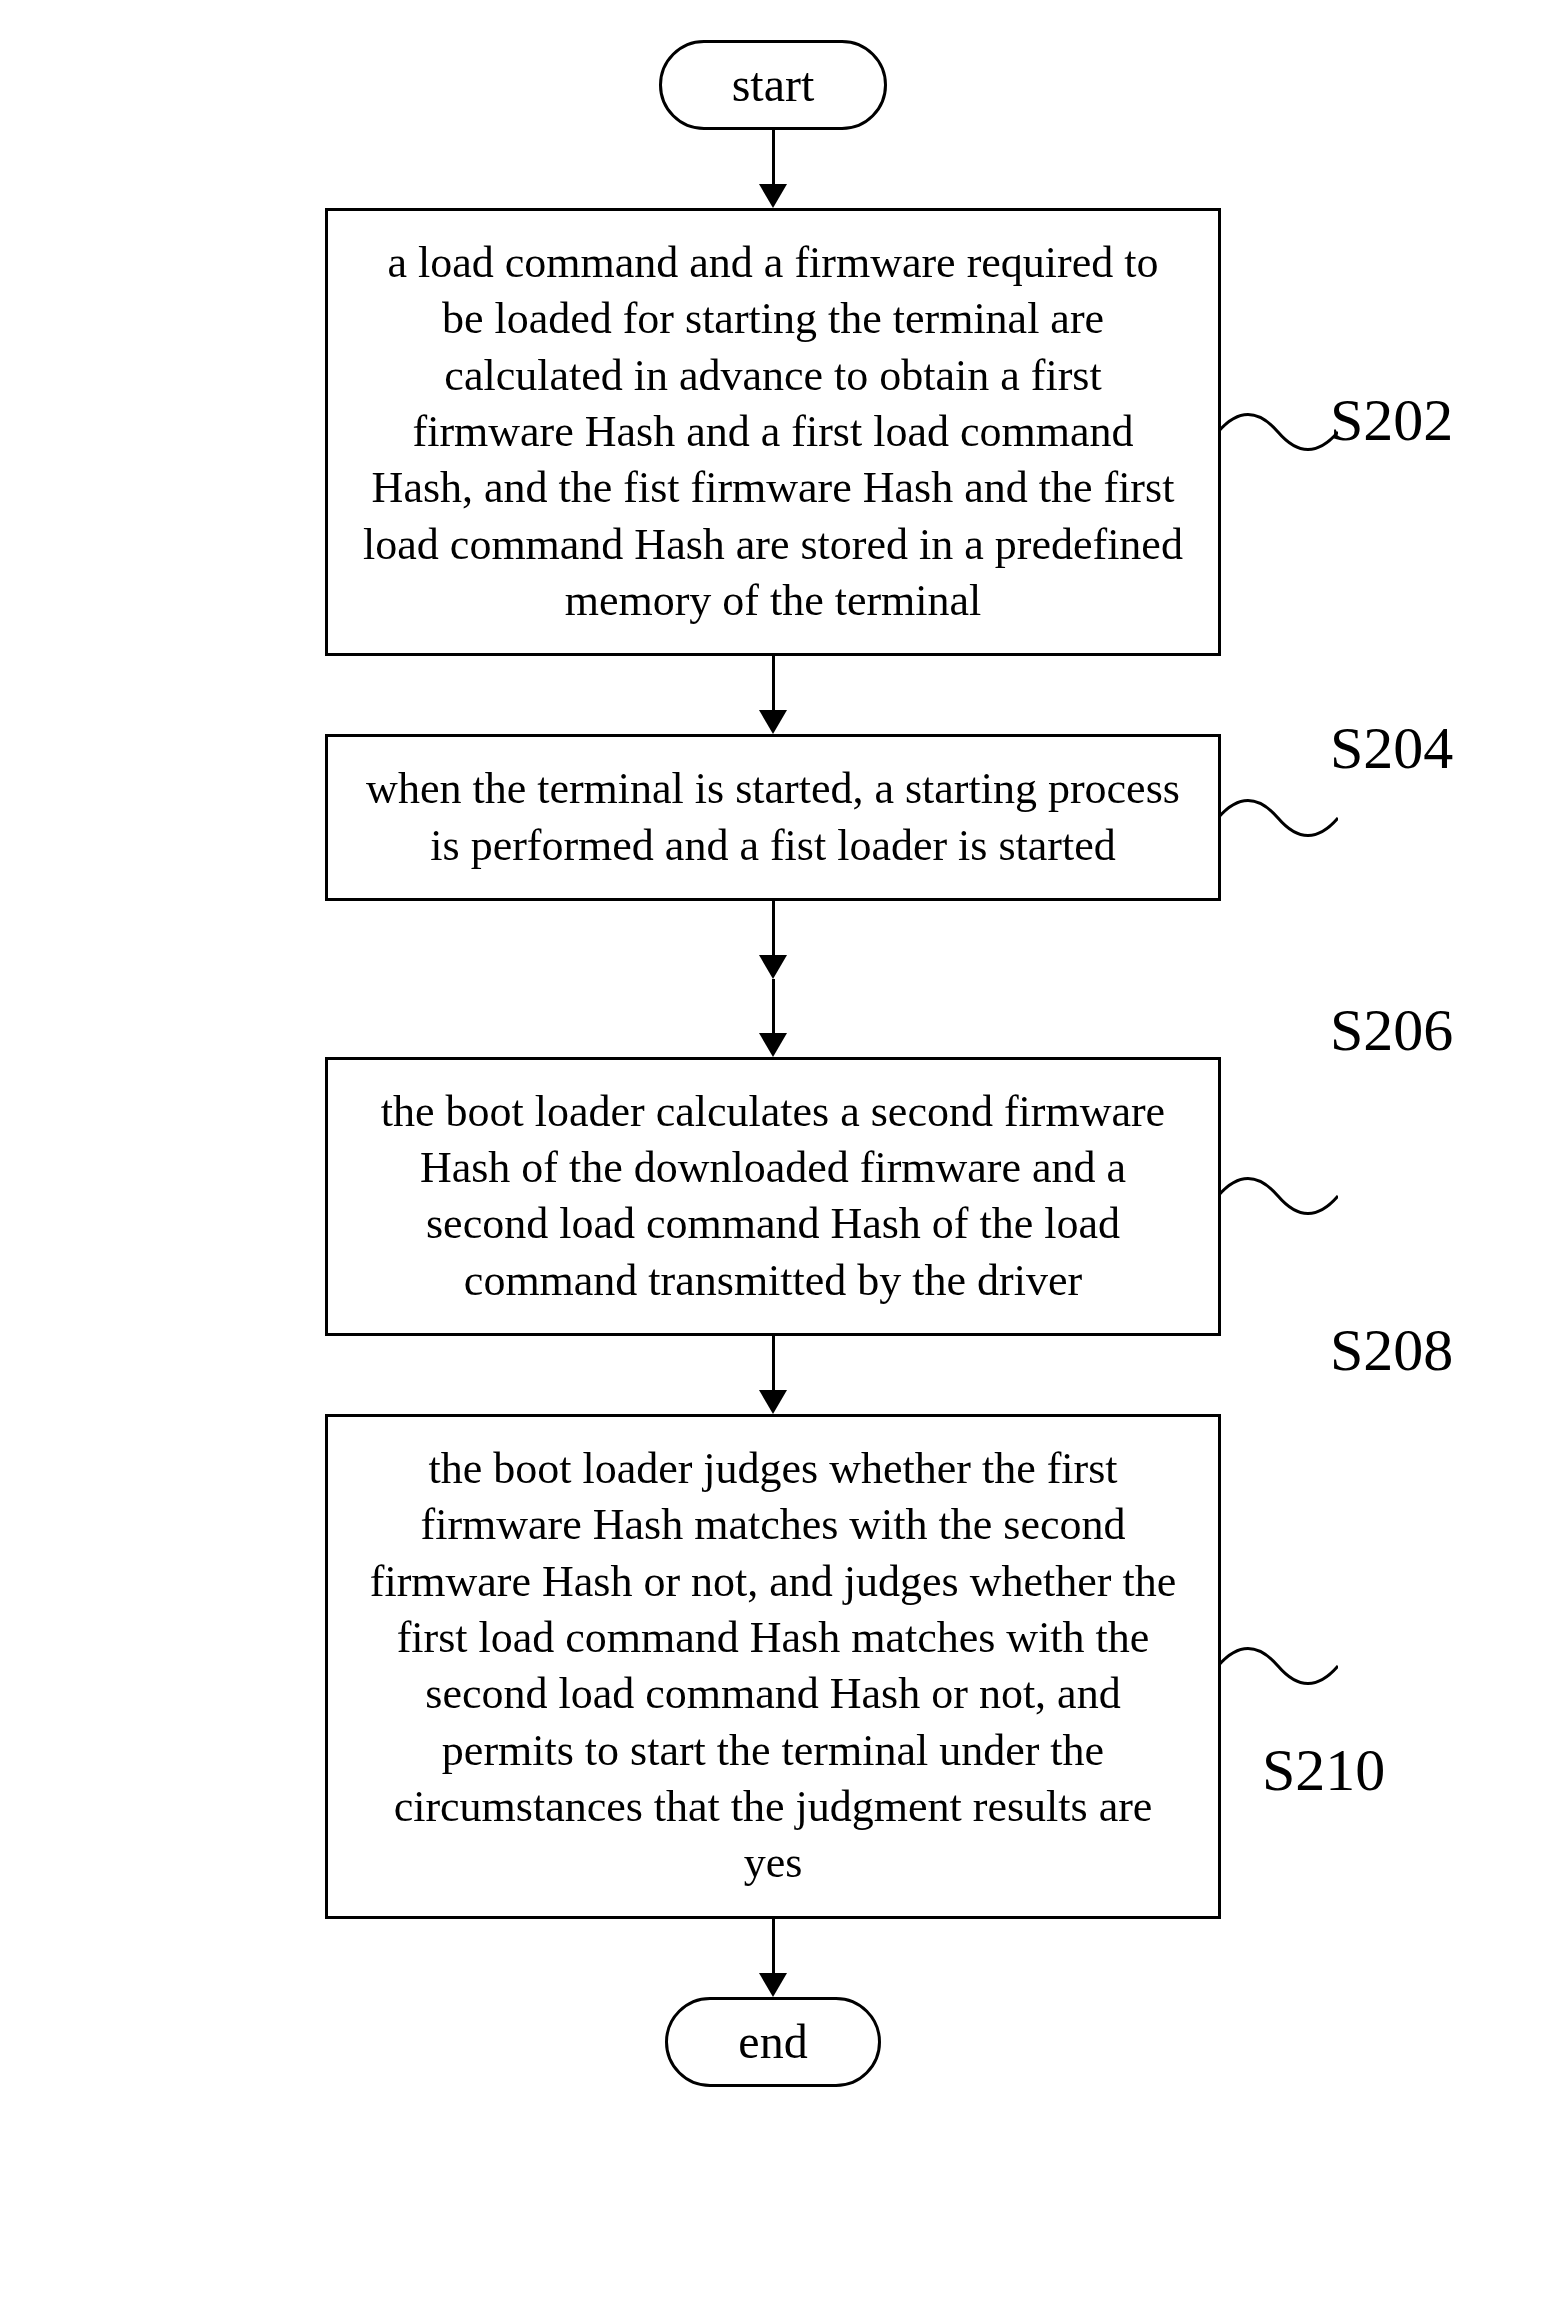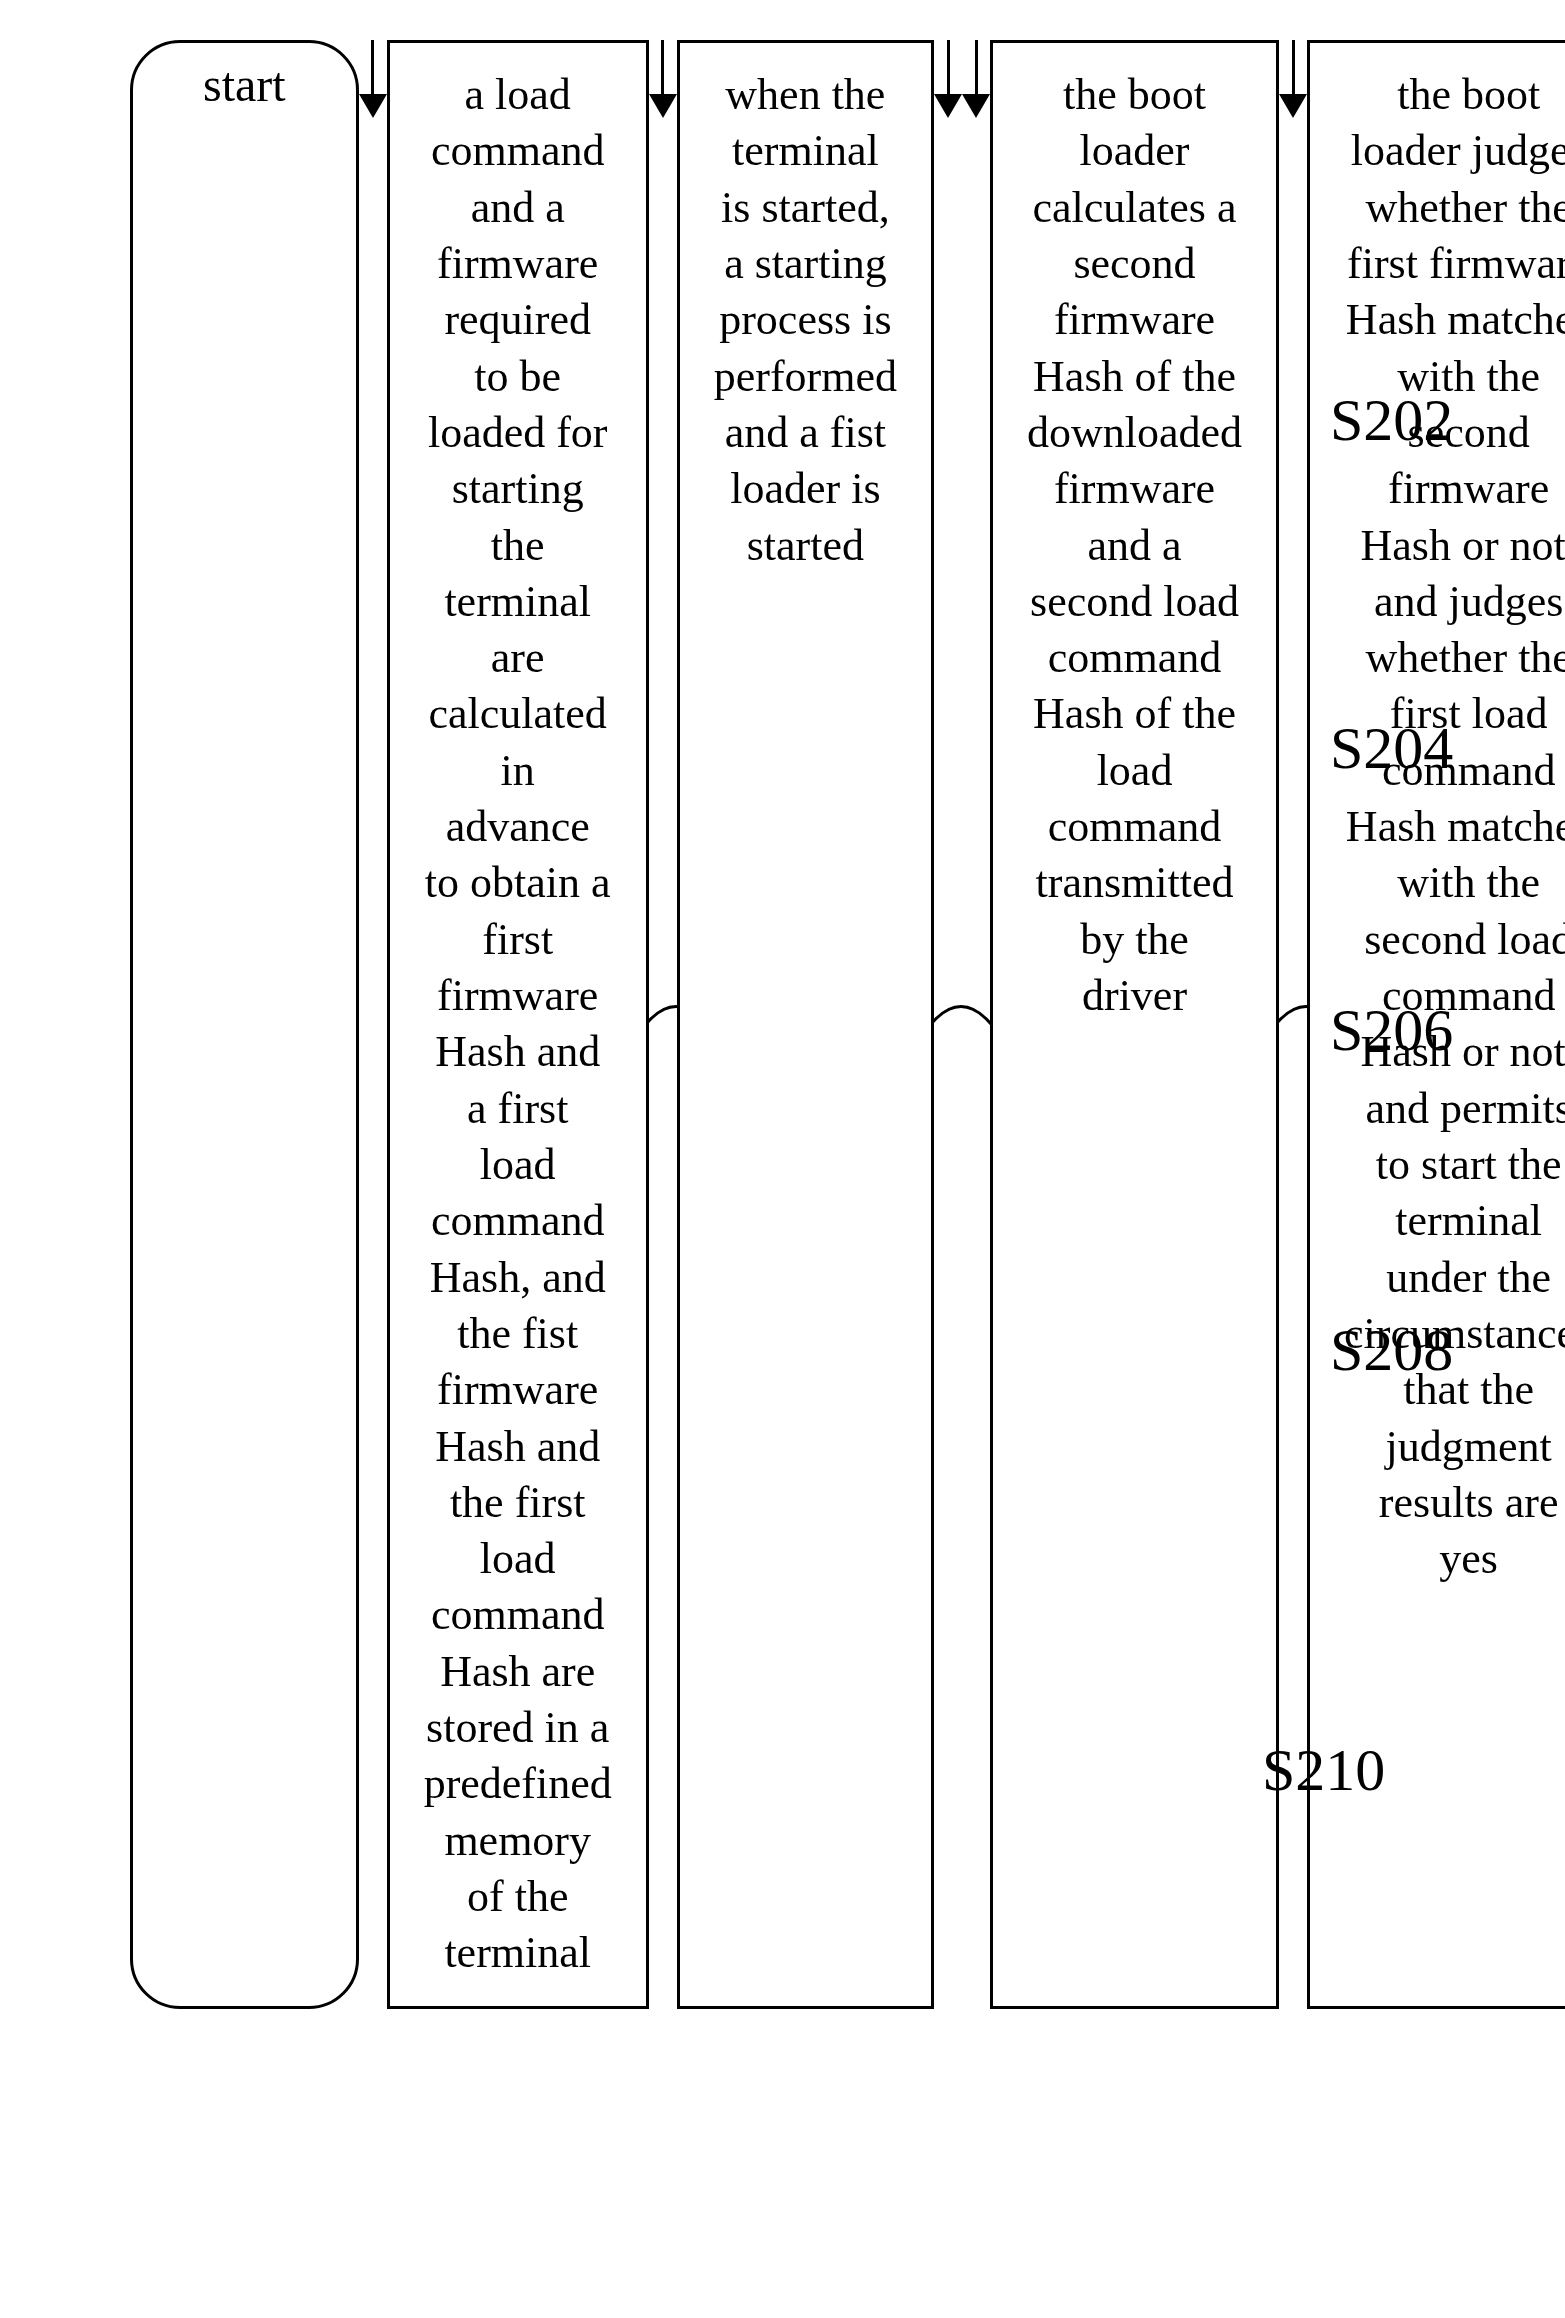--- a/index.html
+++ b/index.html
@@ -5,38 +5,39 @@
   * { margin: 0; padding: 0; box-sizing: border-box; }
   body {
     background: #ffffff;
     width: 1565px;
     height: 2318px;
     position: relative;
     font-family: "Times New Roman", Times, serif;
   }
   .flowchart {
     position: absolute;
-    left: 130px;
+    left: 123px;
     top: 40px;
     width: 1300px;
     display: flex;
-    flex-direction: row;
+    flex-direction: column;
+    align-items: center;
   }
   .terminator {
     border: 3px solid #000;
     border-radius: 50px;
     padding: 18px 70px;
     font-size: 48px;
     line-height: 1;
     background: #fff;
   }
   .process {
     border: 3px solid #000;
     background: #fff;
-    width: 974px;
+    width: 896px;
     padding: 24px 34px;
     font-size: 44px;
     line-height: 1.28;
     text-align: center;
     position: relative;
   }
   .arrow {
     display: flex;
     flex-direction: column;
     align-items: center;

